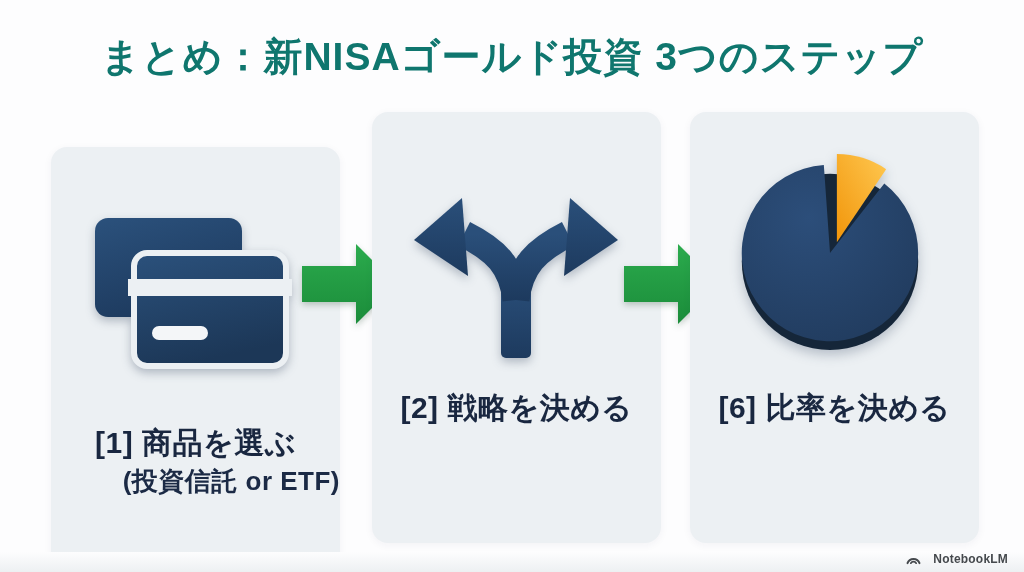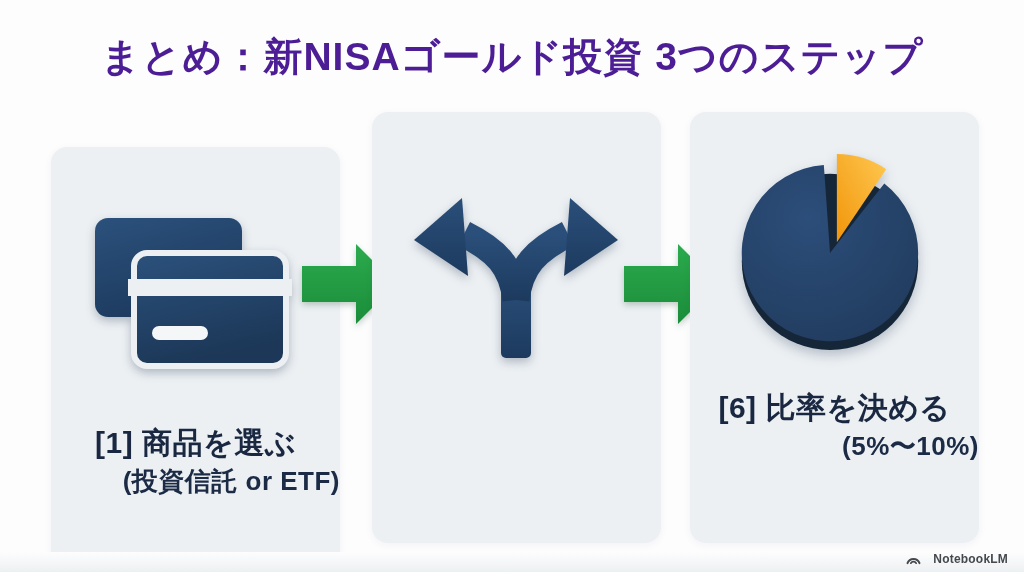--- a/index.html
+++ b/index.html
@@ -6,21 +6,21 @@
   body{
     width:1024px;height:572px;position:relative;overflow:hidden;
     background:#fdfdfe;
     font-family:"Liberation Sans","DejaVu Sans",sans-serif;
   }
   .stage{position:absolute;inset:0;width:1024px;height:572px;}
 
   .title{
     position:absolute;left:0;top:30px;width:1024px;height:52px;
     text-align:center;font-size:39px;font-weight:800;letter-spacing:1px;
-    color:#4c1d95;
+    color:#0f766e;
   }
 
   .card{
     position:absolute;top:112px;width:289px;height:431px;
     background:#ecf0f3;border-radius:16px;
     box-shadow:0 2px 8px rgba(30,45,70,.05);
   }
   .card.c1{left:51px;margin-top:35px;}
   .card.c2{left:372px;}
   .card.c3{left:690px;}
@@ -113,20 +113,21 @@
         </defs>
         <g fill="url(#navy3)" stroke="none">
           <rect x="97" y="92" width="30" height="78" rx="5"></rect>
           <path d="M112,112 C108,78 92,62 60,46" fill="none" stroke="url(#navy3)" stroke-width="27"></path>
           <path d="M112,112 C116,78 132,62 164,46" fill="none" stroke="url(#navy3)" stroke-width="27"></path>
           <polygon points="10,52 58,10 64,88"></polygon>
           <polygon points="214,52 166,10 160,88"></polygon>
         </g>
       </svg>
     </div>
+    <div class="step-heading">[2] 戦略を決める</div>
   </div>
 
   <div class="flow-arrow a2">
     <svg width="96" height="84" viewBox="0 0 96 84">
       <defs>
         <linearGradient id="grn2" x1="0" y1="0" x2="0" y2="1">
           <stop offset="0" stop-color="#2bab4d"></stop>
             <stop offset="1" stop-color="#1b8c3a"></stop>
         </linearGradient>
       </defs>
@@ -151,21 +152,20 @@
         <circle cx="100" cy="112" r="90" fill="#152639"></circle>
 
         <path d="M100,103 L155.4,32.1 A90,90 0 1 1 93.7,13.2 Z" fill="url(#pienavy)"></path>
 
         <g transform="translate(7,-11)">
           <path d="M100,103 L100,13 A90,90 0 0 1 150.3,28.4 Z" fill="url(#gold)"></path>
         </g>
       </svg>
     </div>
     <div class="step-heading">[6] 比率を決める</div>
-    <div class="step-sub">(5%〜10%)</div>
   </div>
 
   <div class="bottom-band"></div>
   <div class="watermark">
     <svg width="15" height="12" viewBox="0 0 20 15">
       <path d="M2,13 A8.5,8.5 0 0 1 18,13" fill="none" stroke="#45494d" stroke-width="2.6" stroke-linecap="round"></path>
       <path d="M6.5,13 A4,4 0 0 1 13.5,13" fill="none" stroke="#45494d" stroke-width="2.4" stroke-linecap="round"></path>
     </svg>
     <span>NotebookLM</span>
   </div>

